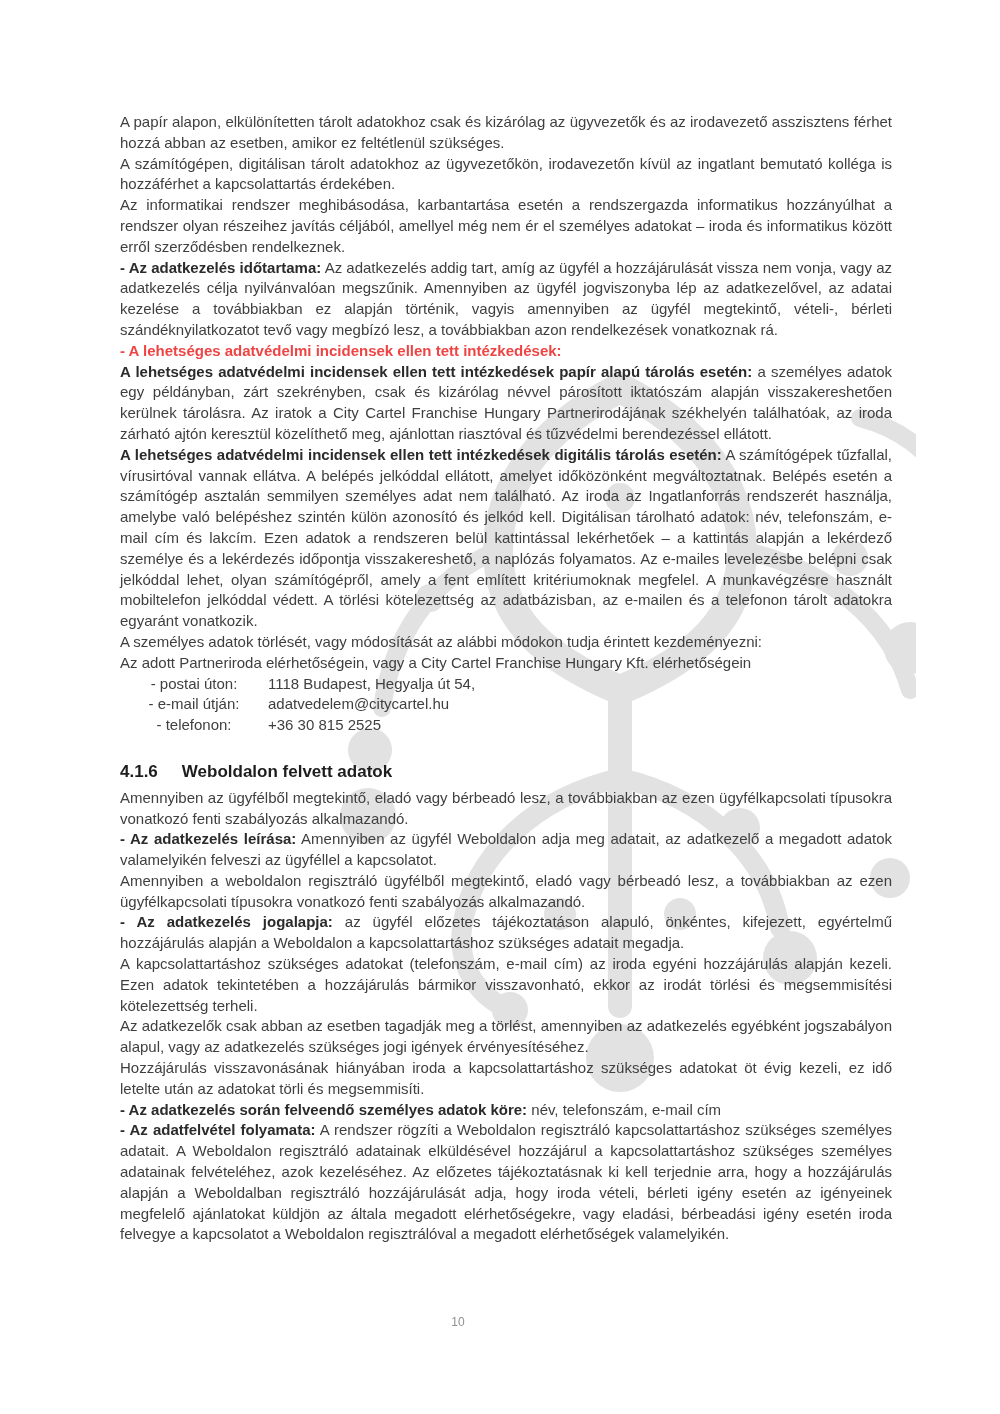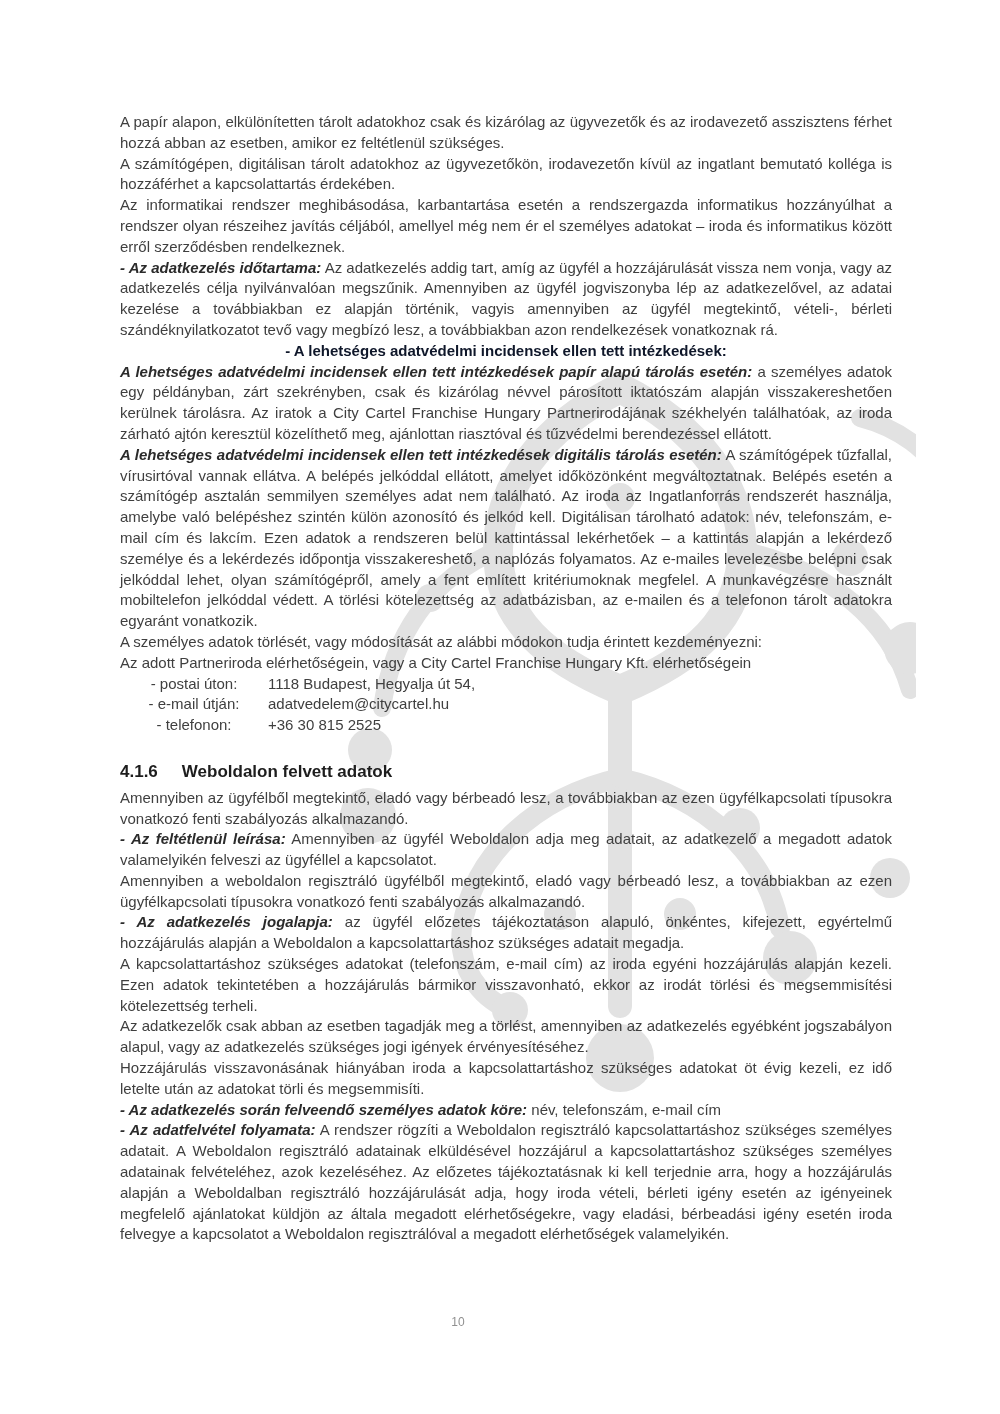--- a/index.html
+++ b/index.html
@@ -8,22 +8,22 @@
 
   
   .watermark{position:absolute;left:270px;top:358px;width:740px;height:780px;z-index:0;}
 
   
   .content{
     position:absolute;left:120px;top:112px;width:772px;z-index:2;
     color:#3f3f3f;font-size:15px;line-height:20.8px;text-align:justify;
   }
   .content p{margin:0;padding:0;}
-  .para strong{color:#2b2b2b;font-style:italic;}
-  .boldline{font-weight:bold;color:#0f172a;text-align:center;}
+  .para strong{color:#2b2b2b;}
+  .boldline{font-weight:bold;color:#ef4444;text-align:left;}
   .contact{display:flex;text-align:left;}
   .contact .clabel{width:148px;flex:none;text-align:center;}
   .heading{
     margin:26px 0 5px 0;font-size:17px;font-weight:bold;color:#1d1d1d;
     text-align:left;display:flex;
   }
   .heading .num{margin-right:24px;}
 
   .pagenum{
     position:absolute;left:0;right:0;top:1315px;text-align:center;
@@ -87,21 +87,21 @@
       </div>
       <div class="contact">
         <span class="clabel">- telefonon:</span>
         <span class="cvalue">+36 30 815 2525</span>
       </div>
       <h2 class="heading">
         <span class="num">4.1.6</span>
         <span>Weboldalon felvett adatok</span>
       </h2>
       <p class="para"><span>Amennyiben az ügyfélből megtekintő, eladó vagy bérbeadó lesz, a továbbiakban az ezen ügyfélkapcsolati típusokra vonatkozó fenti szabályozás alkalmazandó.</span></p>
-      <p class="para"><strong>- Az feltétlenül leírása:</strong><span> Amennyiben az ügyfél Weboldalon adja meg adatait, az adatkezelő a megadott adatok valamelyikén felveszi az ügyféllel a kapcsolatot.</span></p>
+      <p class="para"><strong>- Az adatkezelés leírása:</strong><span> Amennyiben az ügyfél Weboldalon adja meg adatait, az adatkezelő a megadott adatok valamelyikén felveszi az ügyféllel a kapcsolatot.</span></p>
       <p class="para"><span>Amennyiben a weboldalon regisztráló ügyfélből megtekintő, eladó vagy bérbeadó lesz, a továbbiakban az ezen ügyfélkapcsolati típusokra vonatkozó fenti szabályozás alkalmazandó.</span></p>
       <p class="para"><strong>- Az adatkezelés jogalapja:</strong><span> az ügyfél előzetes tájékoztatáson alapuló, önkéntes, kifejezett, egyértelmű hozzájárulás alapján a Weboldalon a kapcsolattartáshoz szükséges adatait megadja.</span></p>
       <p class="para"><span>A kapcsolattartáshoz szükséges adatokat (telefonszám, e-mail cím) az iroda egyéni hozzájárulás alapján kezeli. Ezen adatok tekintetében a hozzájárulás bármikor visszavonható, ekkor az irodát törlési és megsemmisítési kötelezettség terheli.</span></p>
       <p class="para"><span>Az adatkezelők csak abban az esetben tagadják meg a törlést, amennyiben az adatkezelés egyébként jogszabályon alapul, vagy az adatkezelés szükséges jogi igények érvényesítéséhez.</span></p>
       <p class="para"><span>Hozzájárulás visszavonásának hiányában iroda a kapcsolattartáshoz szükséges adatokat öt évig kezeli, ez idő letelte után az adatokat törli és megsemmisíti.</span></p>
       <p class="para"><strong>- Az adatkezelés során felveendő személyes adatok köre:</strong><span> név, telefonszám, e-mail cím</span></p>
       <p class="para"><strong>- Az adatfelvétel folyamata:</strong><span> A rendszer rögzíti a Weboldalon regisztráló kapcsolattartáshoz szükséges személyes adatait. A Weboldalon regisztráló adatainak elküldésével hozzájárul a kapcsolattartáshoz szükséges személyes adatainak felvételéhez, azok kezeléséhez. Az előzetes tájékoztatásnak ki kell terjednie arra, hogy a hozzájárulás alapján a Weboldalban regisztráló hozzájárulását adja, hogy iroda vételi, bérleti igény esetén az igényeinek megfelelő ajánlatokat küldjön az általa megadott elérhetőségekre, vagy eladási, bérbeadási igény esetén iroda felvegye a kapcsolatot a Weboldalon regisztrálóval a megadott elérhetőségek valamelyikén.</span></p>
     </main>
 
   <div class="pagenum">10</div>

